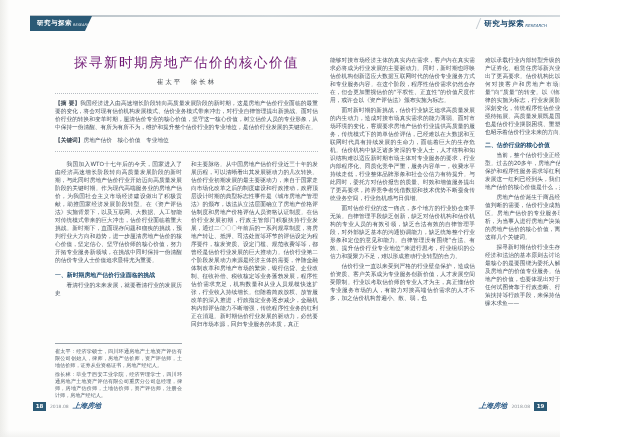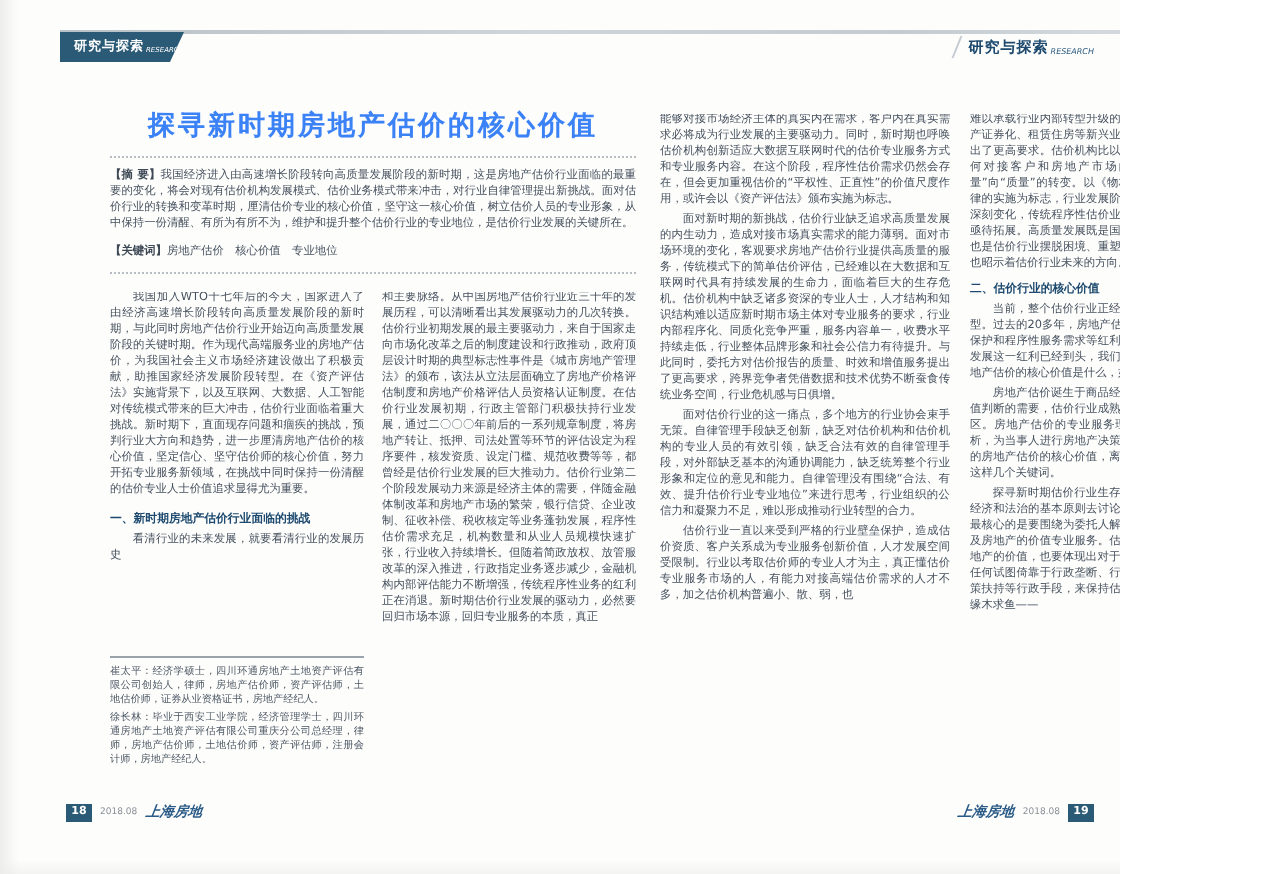--- a/index.html
+++ b/index.html
@@ -20,21 +20,21 @@
     color:#fff;display:flex;align-items:center;padding-left:7px;box-sizing:border-box;}
   .banner-left .zh{font-size:6.5px;font-weight:bold;letter-spacing:.5px;}
   .banner-left .en{font-size:3.5px;font-style:italic;margin-left:1px;margin-top:2px;}
   .header-right{position:absolute;right:13px;top:18px;display:flex;align-items:center;color:#1d4a6e;}
   .header-right .slash{width:1px;height:11px;background:#c3cbd1;transform:skewX(-22deg);margin-right:5px;}
   .header-right .zh{font-size:7.5px;font-weight:bold;letter-spacing:.5px;}
   .header-right .en{font-size:4px;font-style:italic;margin-left:1px;margin-top:3px;color:#2a5a80;}
 
   
   .page-left{position:absolute;left:55px;top:54px;width:263px;color:#46515e;}
-  .title{margin:0;text-align:center;font-size:13.5px;font-weight:bold;color:#3b82f6;letter-spacing:1.5px;}
+  .title{margin:0;text-align:center;font-size:13.5px;font-weight:normal;color:#701a75;letter-spacing:1.5px;}
   .authors{text-align:center;font-size:6.5px;color:#4a4f55;letter-spacing:2px;margin-top:6px;}
   .dotline{border-top:1px dotted #b6bcc2;height:0;margin-top:6px;}
   .abstract{font-size:5.7px;line-height:1.42;text-align:justify;margin-top:5px;}
   .label-b{font-weight:bold;color:#3d4854;}
   .keywords{font-size:5.7px;margin-top:6px;}
   .cols{display:flex;gap:9px;margin-top:9px;height:240px;overflow:hidden;}
   .col{width:127px;font-size:5.7px;line-height:1.4;text-align:justify;overflow:hidden;}
   .para{text-indent:2em;margin:0 0 2px 0;}
   .para-cont{text-indent:0;margin:0 0 2px 0;}
   .sec-heading{font-size:5.9px;font-weight:bold;color:#1d4a6e;margin:4px 0 3px 0;text-indent:0;}
@@ -73,20 +73,21 @@
   </div>
 
   <div class="header-right">
     <span class="slash"></span>
     <span class="zh">研究与探索</span>
     <span class="en">RESEARCH</span>
   </div>
 
   <div class="page-left">
     <h1 class="title">探寻新时期房地产估价的核心价值</h1>
+    <div class="authors">崔太平　徐长林</div>
     <div class="dotline"></div>
     <p class="abstract"><span class="label-b">【摘 要】</span><span>我国经济进入由高速增长阶段转向高质量发展阶段的新时期，这是房地产估价行业面临的最重要的变化，将会对现有估价机构发展模式、估价业务模式带来冲击，对行业自律管理提出新挑战。面对估价行业的转换和变革时期，厘清估价专业的核心价值，坚守这一核心价值，树立估价人员的专业形象，从中保持一份清醒、有所为有所不为，维护和提升整个估价行业的专业地位，是估价行业发展的关键所在。</span></p>
     <div class="keywords"><span class="label-b">【关键词】</span><span>房地产估价　核心价值　专业地位</span></div>
     <div class="dotline"></div>
 
     <div class="cols">
       <div class="col col-flex">
         <p class="para">我国加入WTO十七年后的今天，国家进入了由经济高速增长阶段转向高质量发展阶段的新时期，与此同时房地产估价行业开始迈向高质量发展阶段的关键时期。作为现代高端服务业的房地产估价，为我国社会主义市场经济建设做出了积极贡献，助推国家经济发展阶段转型。在《资产评估法》实施背景下，以及互联网、大数据、人工智能对传统模式带来的巨大冲击，估价行业面临着重大挑战。新时期下，直面现存问题和痼疾的挑战，预判行业大方向和趋势，进一步厘清房地产估价的核心价值，坚定信心、坚守估价师的核心价值，努力开拓专业服务新领域，在挑战中同时保持一份清醒的估价专业人士价值追求显得尤为重要。</p>
         <div class="sec-heading">一、新时期房地产估价行业面临的挑战</div>
         <p class="para">看清行业的未来发展，就要看清行业的发展历史</p>

